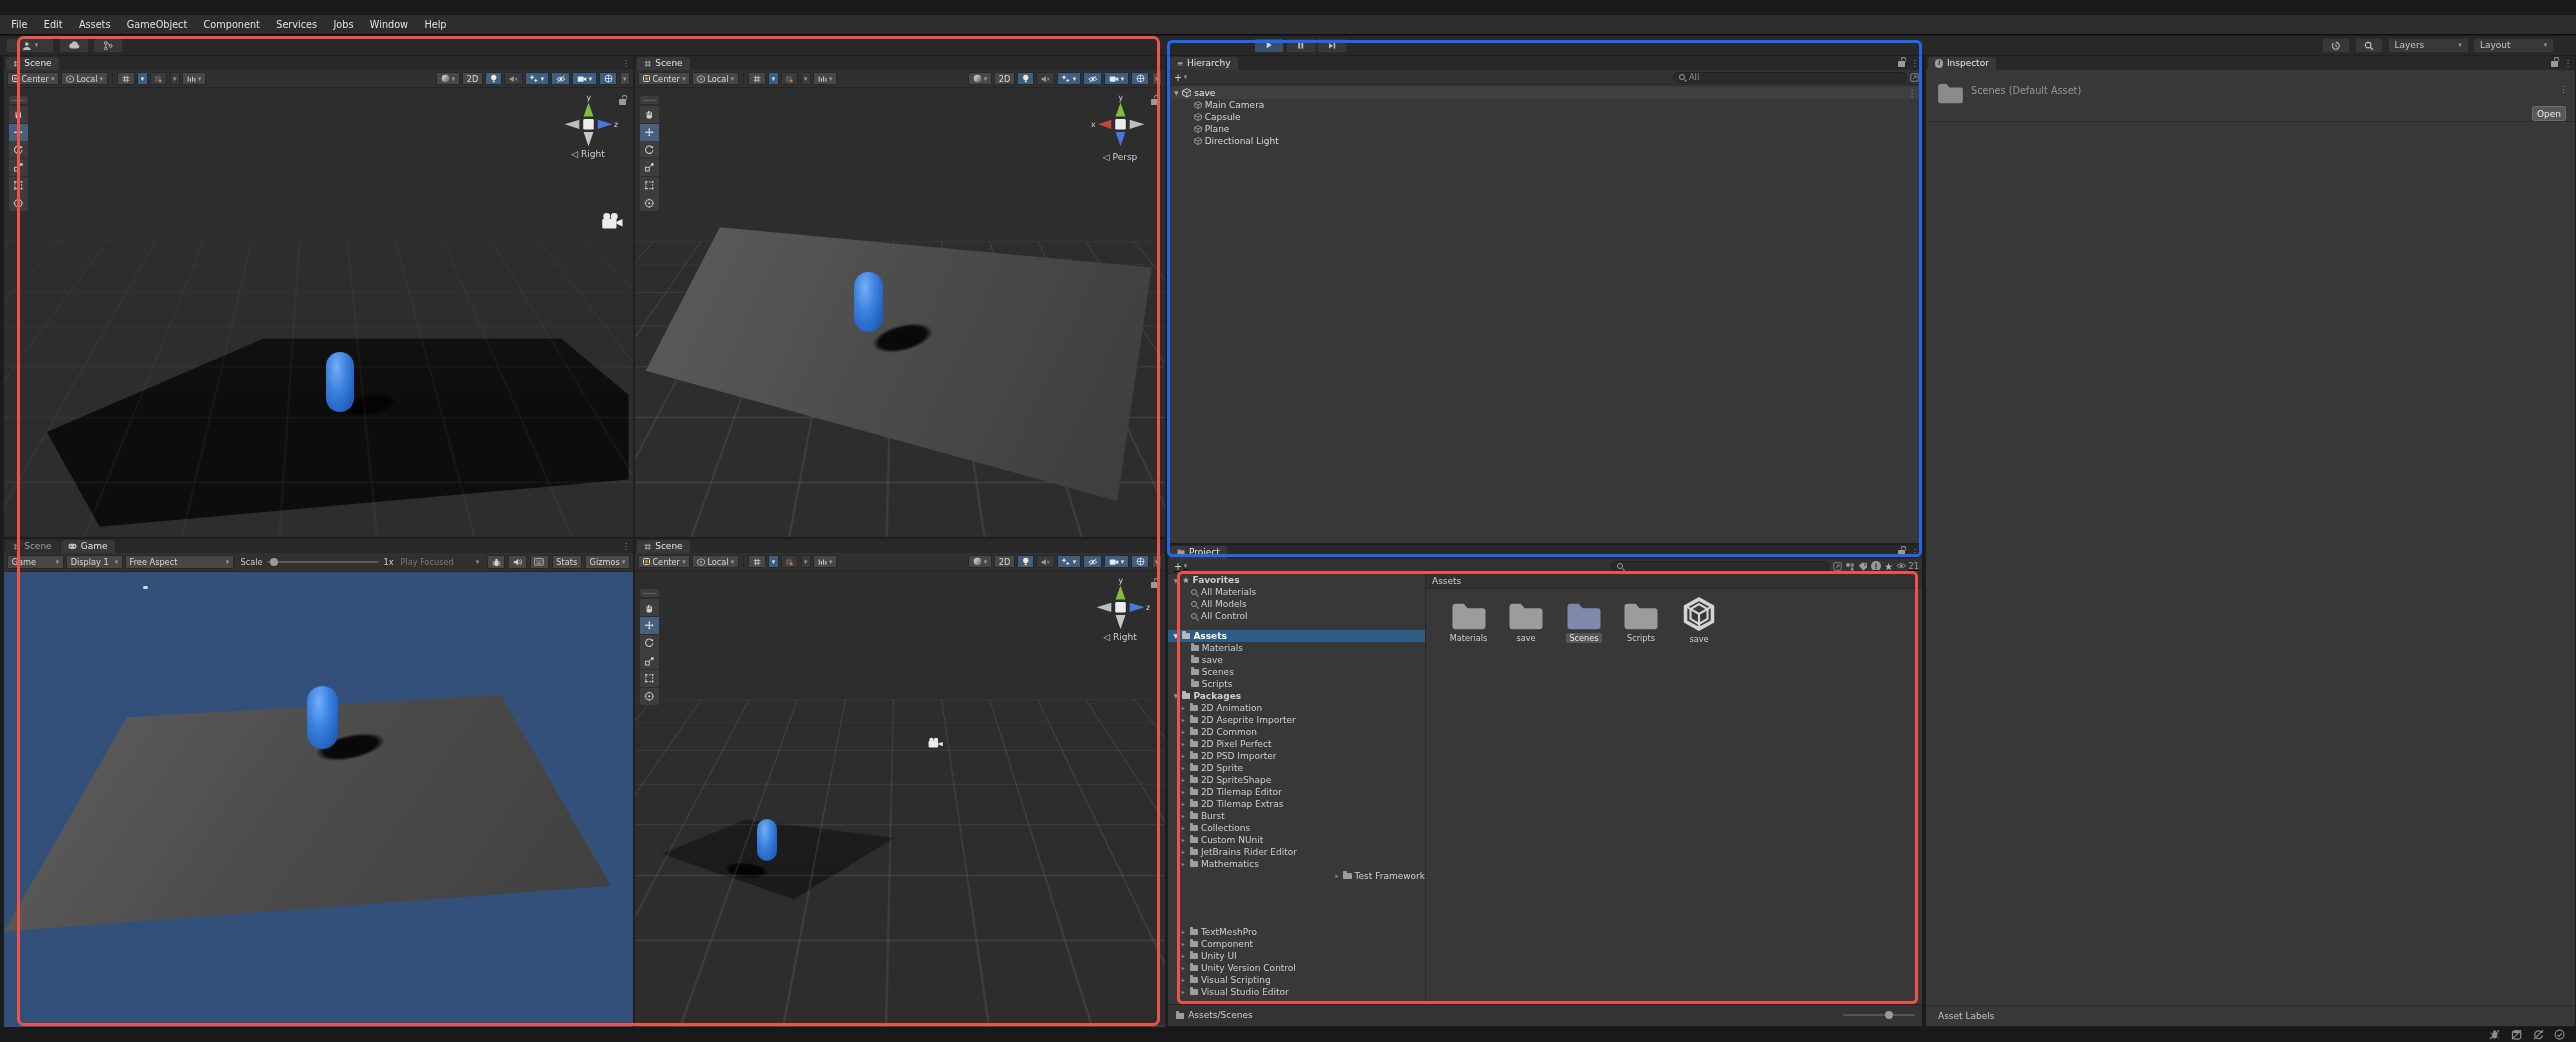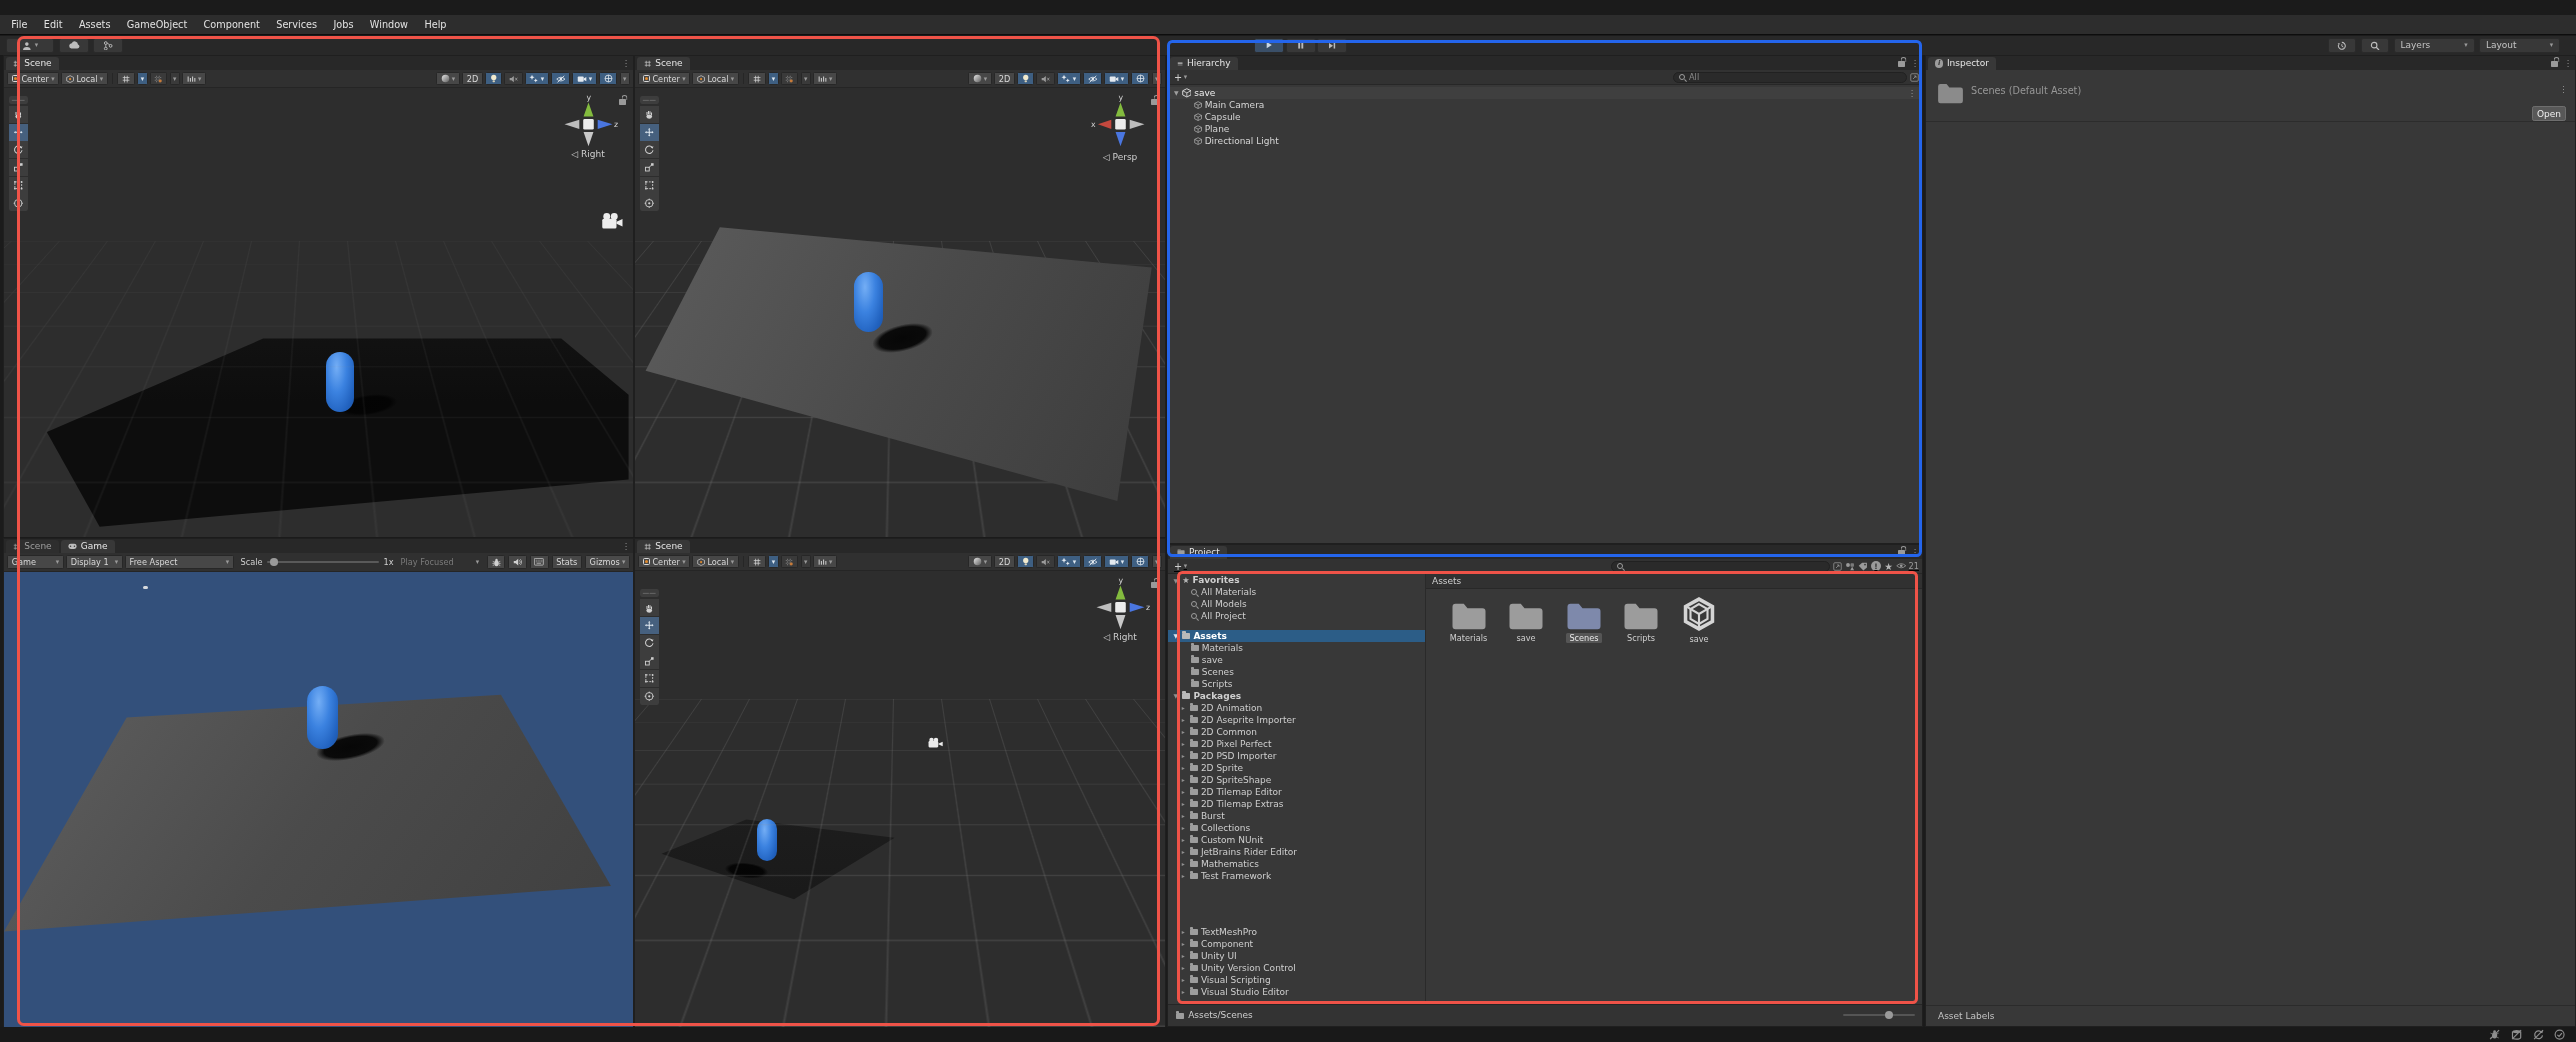--- a/index.html
+++ b/index.html
@@ -148,21 +148,21 @@
             <rect x="7" y="1.5" width="3" height="9" fill="#b9b9b9"></rect>
           </svg>
       </div>
       <div class="pbtn">
         <svg width="8.2" height="7.5" viewBox="0 0 13 12">
             <path d="M1.5 1.5 L8 6 L1.5 10.5 z" fill="#b9b9b9"></path>
             <rect x="9" y="1.5" width="2.4" height="9" fill="#b9b9b9"></rect>
           </svg>
       </div>
     </div>
-    <div class="tbgroup" style="right:16px;">
+    <div class="tbgroup" style="right:22px;">
       <div class="tbbtn" style="width:28.5px;">
         <svg width="9.7" height="9.7" viewBox="0 0 14 14">
             <path d="M7 2 a5 5 0 1 1-4.6 3" fill="none" stroke="#bdbdbd" stroke-width="1.5"></path>
             <path d="M1 3 l1.6 2.4 L5 4z" fill="#bdbdbd"></path>
             <path d="M7 4.5 V7.5 L9.3 8.8" stroke="#bdbdbd" stroke-width="1.3" fill="none"></path>
           </svg>
       </div>
       <div class="tbbtn" style="width:28.5px;">
         <svg width="9.7" height="9.7" viewBox="0 0 14 14">
             <circle cx="6" cy="6" r="4" fill="none" stroke="#bdbdbd" stroke-width="1.6"></circle>
@@ -918,21 +918,21 @@
       <div class="trow" style="padding-left:22.5px;">
           <span class="mag"></span>
           <span>All Materials</span>
         </div>
       <div class="trow" style="padding-left:22.5px;">
           <span class="mag"></span>
           <span>All Models</span>
         </div>
       <div class="trow" style="padding-left:22.5px;">
           <span class="mag"></span>
-          <span>All Project</span>
+          <span>All Control</span>
         </div>
       <div style="height:7.5px;"></div>
       <div class="trow sel">
           <span class="tri" style="color:#d7e3ee;">▼</span>
           <span class="fico open"></span>
           <b>Assets</b>
         </div>
       <div class="trow" style="padding-left:22.5px;">
           <span class="fico"></span>
           <span>Materials</span>
@@ -1017,21 +1017,21 @@
       <div class="trow" style="padding-left:12px;">
           <span class="tri">▸</span>
           <span class="fico"></span>
           <span>JetBrains Rider Editor</span>
         </div>
       <div class="trow" style="padding-left:12px;">
           <span class="tri">▸</span>
           <span class="fico"></span>
           <span>Mathematics</span>
         </div>
-      <div class="trow" style="padding-left:12px;">
+      <div class="trow" style="padding-left:12px;justify-content:flex-end;">
           <span class="tri">▸</span>
           <span class="fico"></span>
           <span>Test Framework</span>
         </div>
       <div class="trow" style="padding-left:12px;margin-top:44px;">
           <span class="tri">▸</span>
           <span class="fico"></span>
           <span>TextMeshPro</span>
         </div>
       <div class="trow" style="padding-left:12px;">

